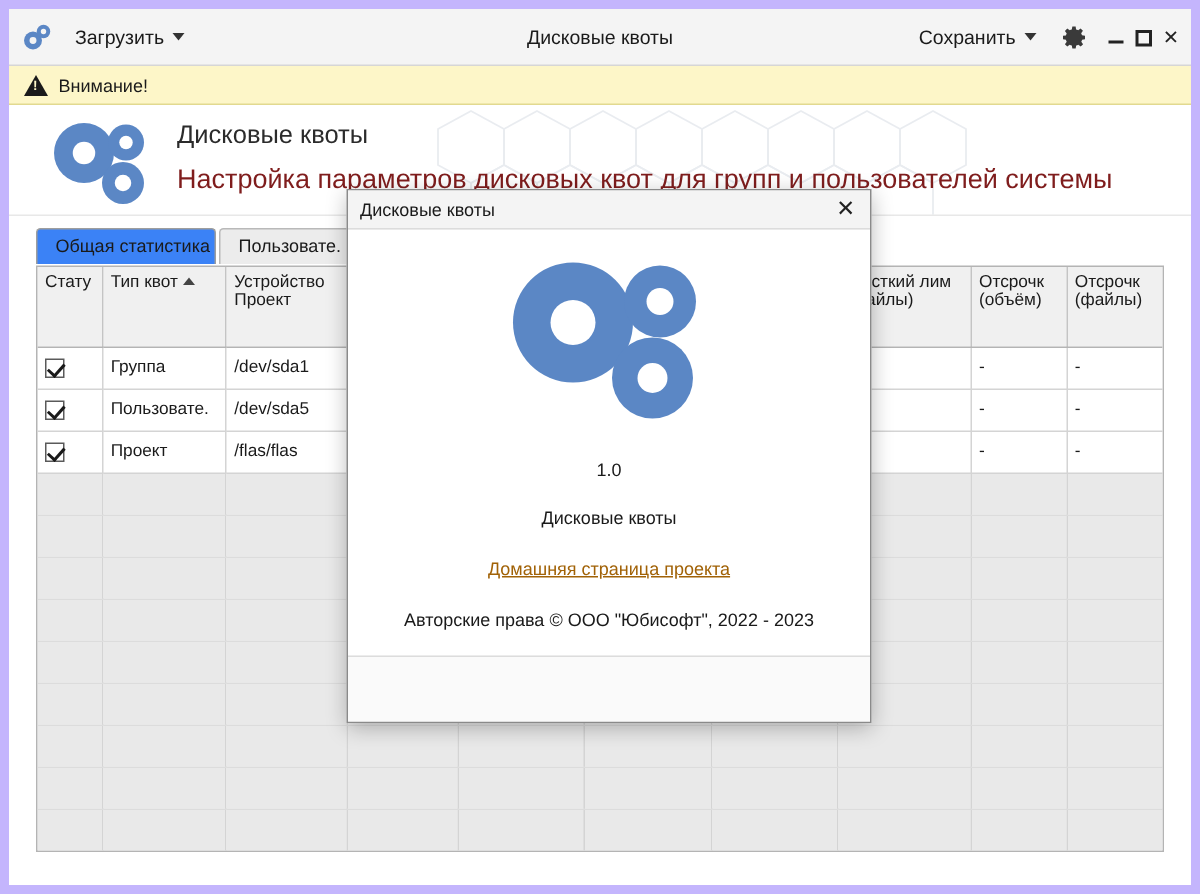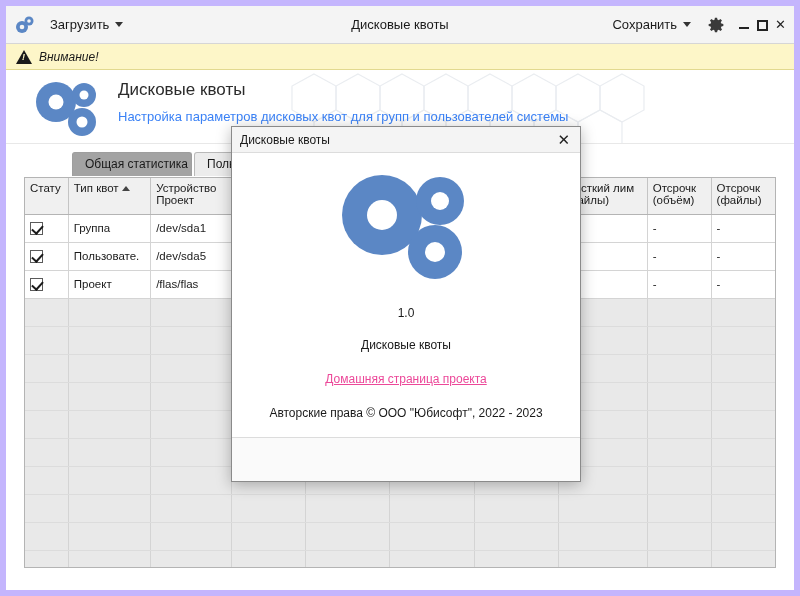--- a/index.html
+++ b/index.html
@@ -62,21 +62,20 @@
 
   
   .warnbar {
     height: 26px;
     background: #fdf6c8;
     border-bottom: 1px solid #e2d98f;
     display: flex; align-items: center;
     padding: 0 10px;
     gap: 7px;
     font-size: 12px;
-    font-style: italic;
   }
   .warn-tri {
     width: 0; height: 0;
     border-left: 8px solid transparent;
     border-right: 8px solid transparent;
     border-bottom: 14px solid #1a1a1a;
     position: relative;
   }
   .warn-tri::after {
     content: "!";
@@ -96,21 +95,21 @@
     overflow: hidden;
     border-bottom: 1px solid #e8e8e8;
   }
   .banner .hexes {
     position: absolute; right: 0; top: 0;
     opacity: 0.55;
   }
   .banner-logo { position: absolute; left: 22px; top: 8px; }
   .banner-text { position: absolute; left: 112px; top: 10px; }
   .banner-title { font-size: 17px; color: #2b2b2b; }
-  .banner-sub { font-size: 13px; color: #3b82f6; margin-top: 9px; }
+  .banner-sub { font-size: 18px; color: #7f1d1d; margin-top: 9px; }
 
   
   .tabs {
     display: flex;
     padding: 0 18px;
     margin-top: 6px;
     align-items: flex-end;
     height: 26px;
   }
   .tab {
@@ -121,24 +120,23 @@
     font-size: 12px;
     border-radius: 3px 3px 0 0;
     margin-right: 2px;
     cursor: default;
     position: relative;
     max-width: 120px;
     overflow: hidden;
     white-space: nowrap;
   }
   .tab.active {
-    background: #a3a3a3;
+    background: #3b82f6;
     border-color: #9e9e9e;
     z-index: 2;
-    margin-left: 48px;
   }
 
   
   .tablewrap {
     position: absolute;
     left: 18px; right: 18px;
     top: 171px;
     bottom: 22px;
     border: 1px solid #b4b4b4;
     background: #ffffff;
@@ -151,21 +149,21 @@
     font-size: 11.5px;
   }
   table.grid th {
     background: #f0f0f0;
     border-right: 1px solid #c4c4c4;
     border-bottom: 1px solid #b4b4b4;
     text-align: left;
     vertical-align: top;
     padding: 4px 5px;
     font-weight: normal;
-    height: 36px;
+    height: 53px;
     overflow: hidden;
     white-space: nowrap;
   }
   table.grid td {
     border-right: 1px solid #d4d4d4;
     border-bottom: 1px solid #d4d4d4;
     padding: 4px 5px;
     height: 28px;
     overflow: hidden;
     white-space: nowrap;
@@ -233,21 +231,21 @@
     flex: 1;
     padding: 14px 16px 10px 16px;
     text-align: center;
     display: flex;
     flex-direction: column;
     align-items: center;
   }
   .dlg-pkg { margin-top: 14px; font-size: 13px; }
   .dlg-ver { margin-top: 18px; font-size: 12px; text-align: right; }
   .dlg-name { margin-top: 18px; font-size: 12px; }
-  .dlg-link { margin-top: 20px; font-size: 12px; color: #ec4899; text-decoration: underline; cursor: pointer; text-align: center; }
+  .dlg-link { margin-top: 20px; font-size: 12px; color: #a16207; text-decoration: underline; cursor: pointer; text-align: center; }
   .dlg-copy { margin-top: 20px; font-size: 12px; }
   .dlg-foot {
     height: 44px;
     border-top: 1px solid #dcdcdc;
     background: #fafafa;
   }
 </style>
 </head>
 <body>
 

